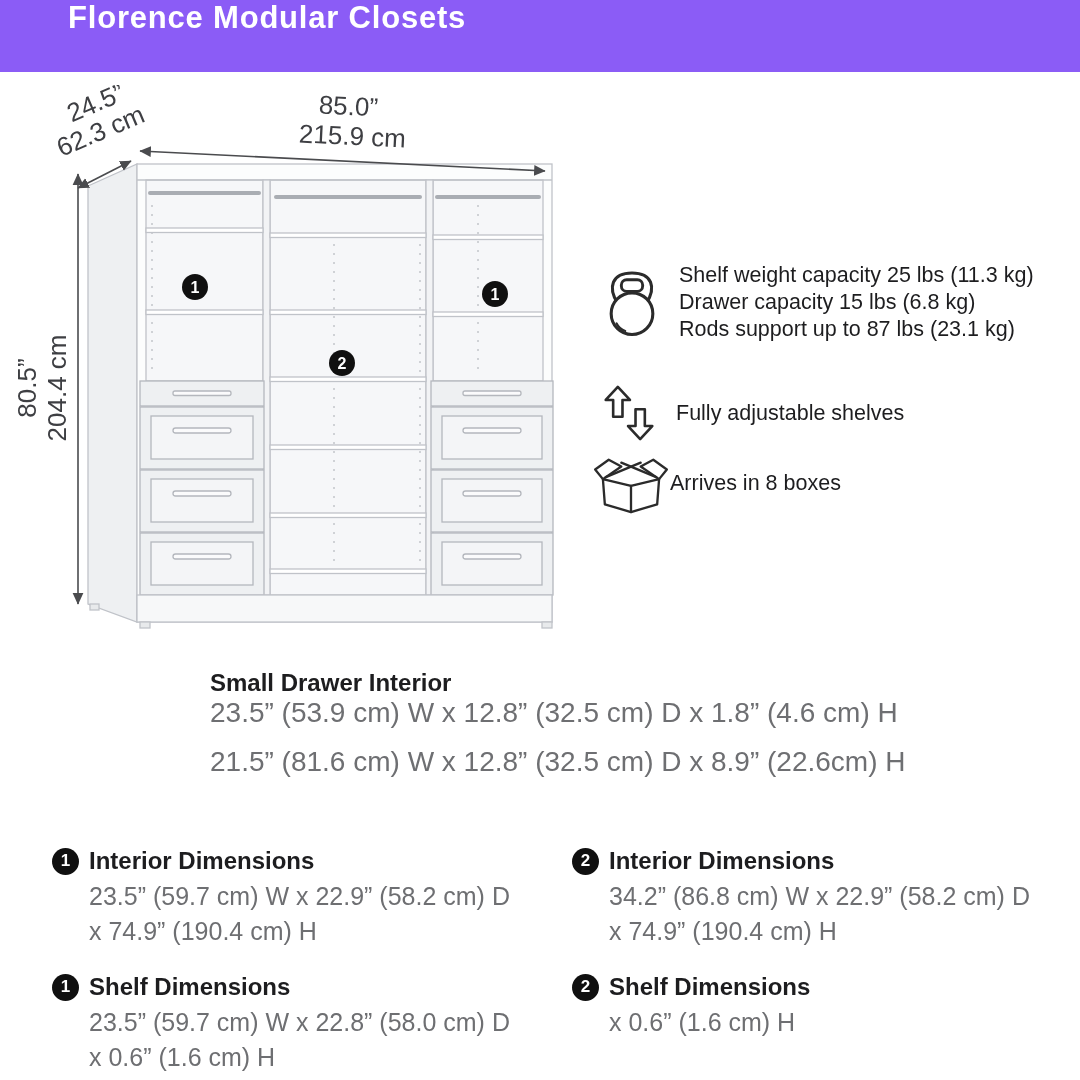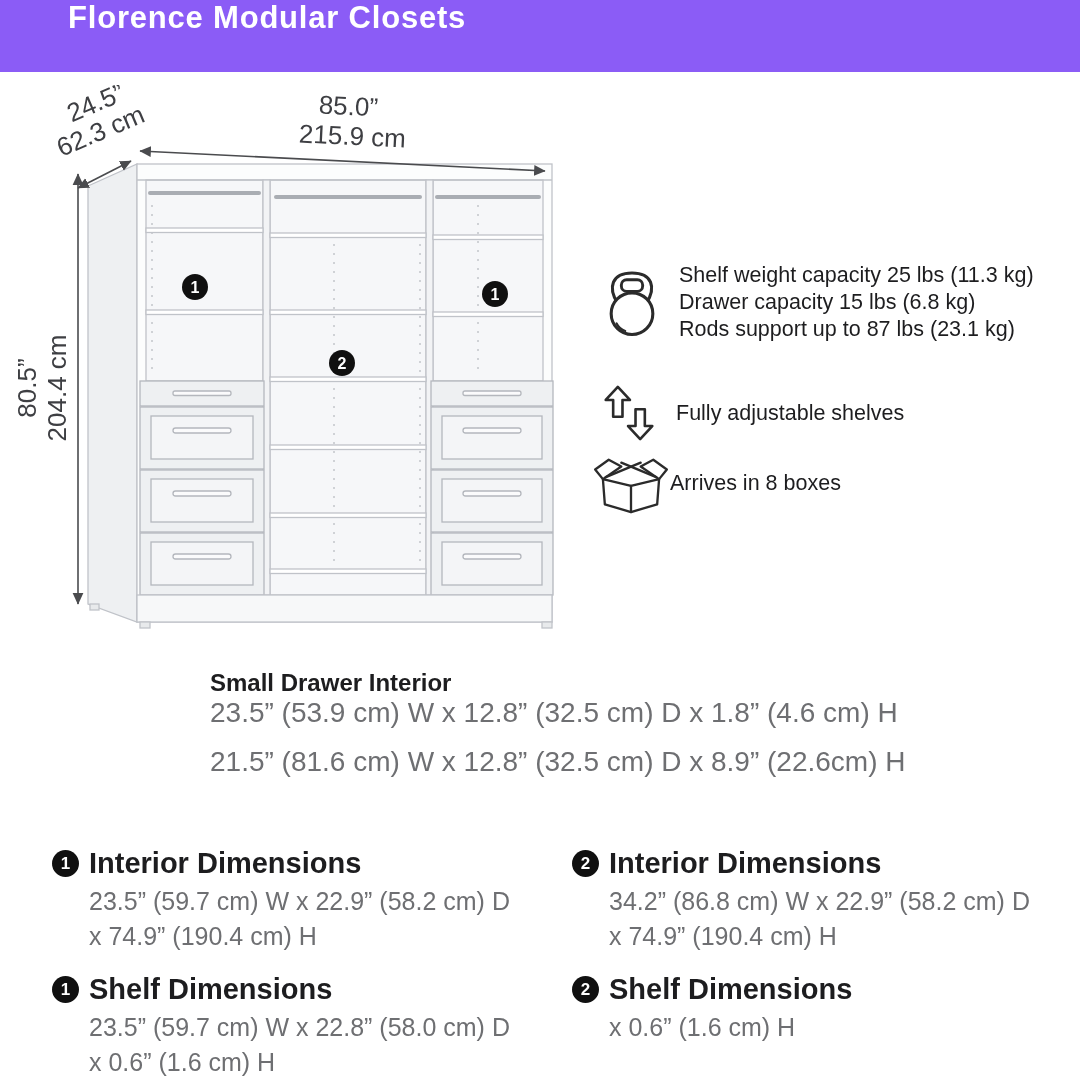--- a/index.html
+++ b/index.html
@@ -28,21 +28,21 @@
   
   .di-block{position:absolute;left:210px;top:668px;white-space:nowrap;}
   .di-title{font-size:24px;font-weight:700;color:#1d1d1f;line-height:30px;}
   .di-dims{font-size:28px;color:#6e6f72;line-height:30px;}
   .di-sub{margin-bottom:19px;}
 
   
   .spec{position:absolute;white-space:nowrap;}
   .spec-head{display:flex;align-items:center;gap:10px;}
   .badge{width:27px;height:27px;border-radius:50%;background:#101010;color:#ffffff;font-size:17px;font-weight:700;display:flex;align-items:center;justify-content:center;}
-  .spec-title{font-size:29px;font-weight:700;color:#1d1d1f;}
+  .spec-title{font-size:24px;font-weight:700;color:#1d1d1f;}
   .spec-lines{margin-left:37px;margin-top:4px;font-size:25px;color:#6e6f72;line-height:35px;}
   #spec-1{left:52px;top:847px;}
   #spec-2{left:572px;top:847px;}
   #spec-3{left:52px;top:973px;}
   #spec-4{left:572px;top:973px;}
 
   svg{display:block;}
 </style>
 </head>
 <body>

